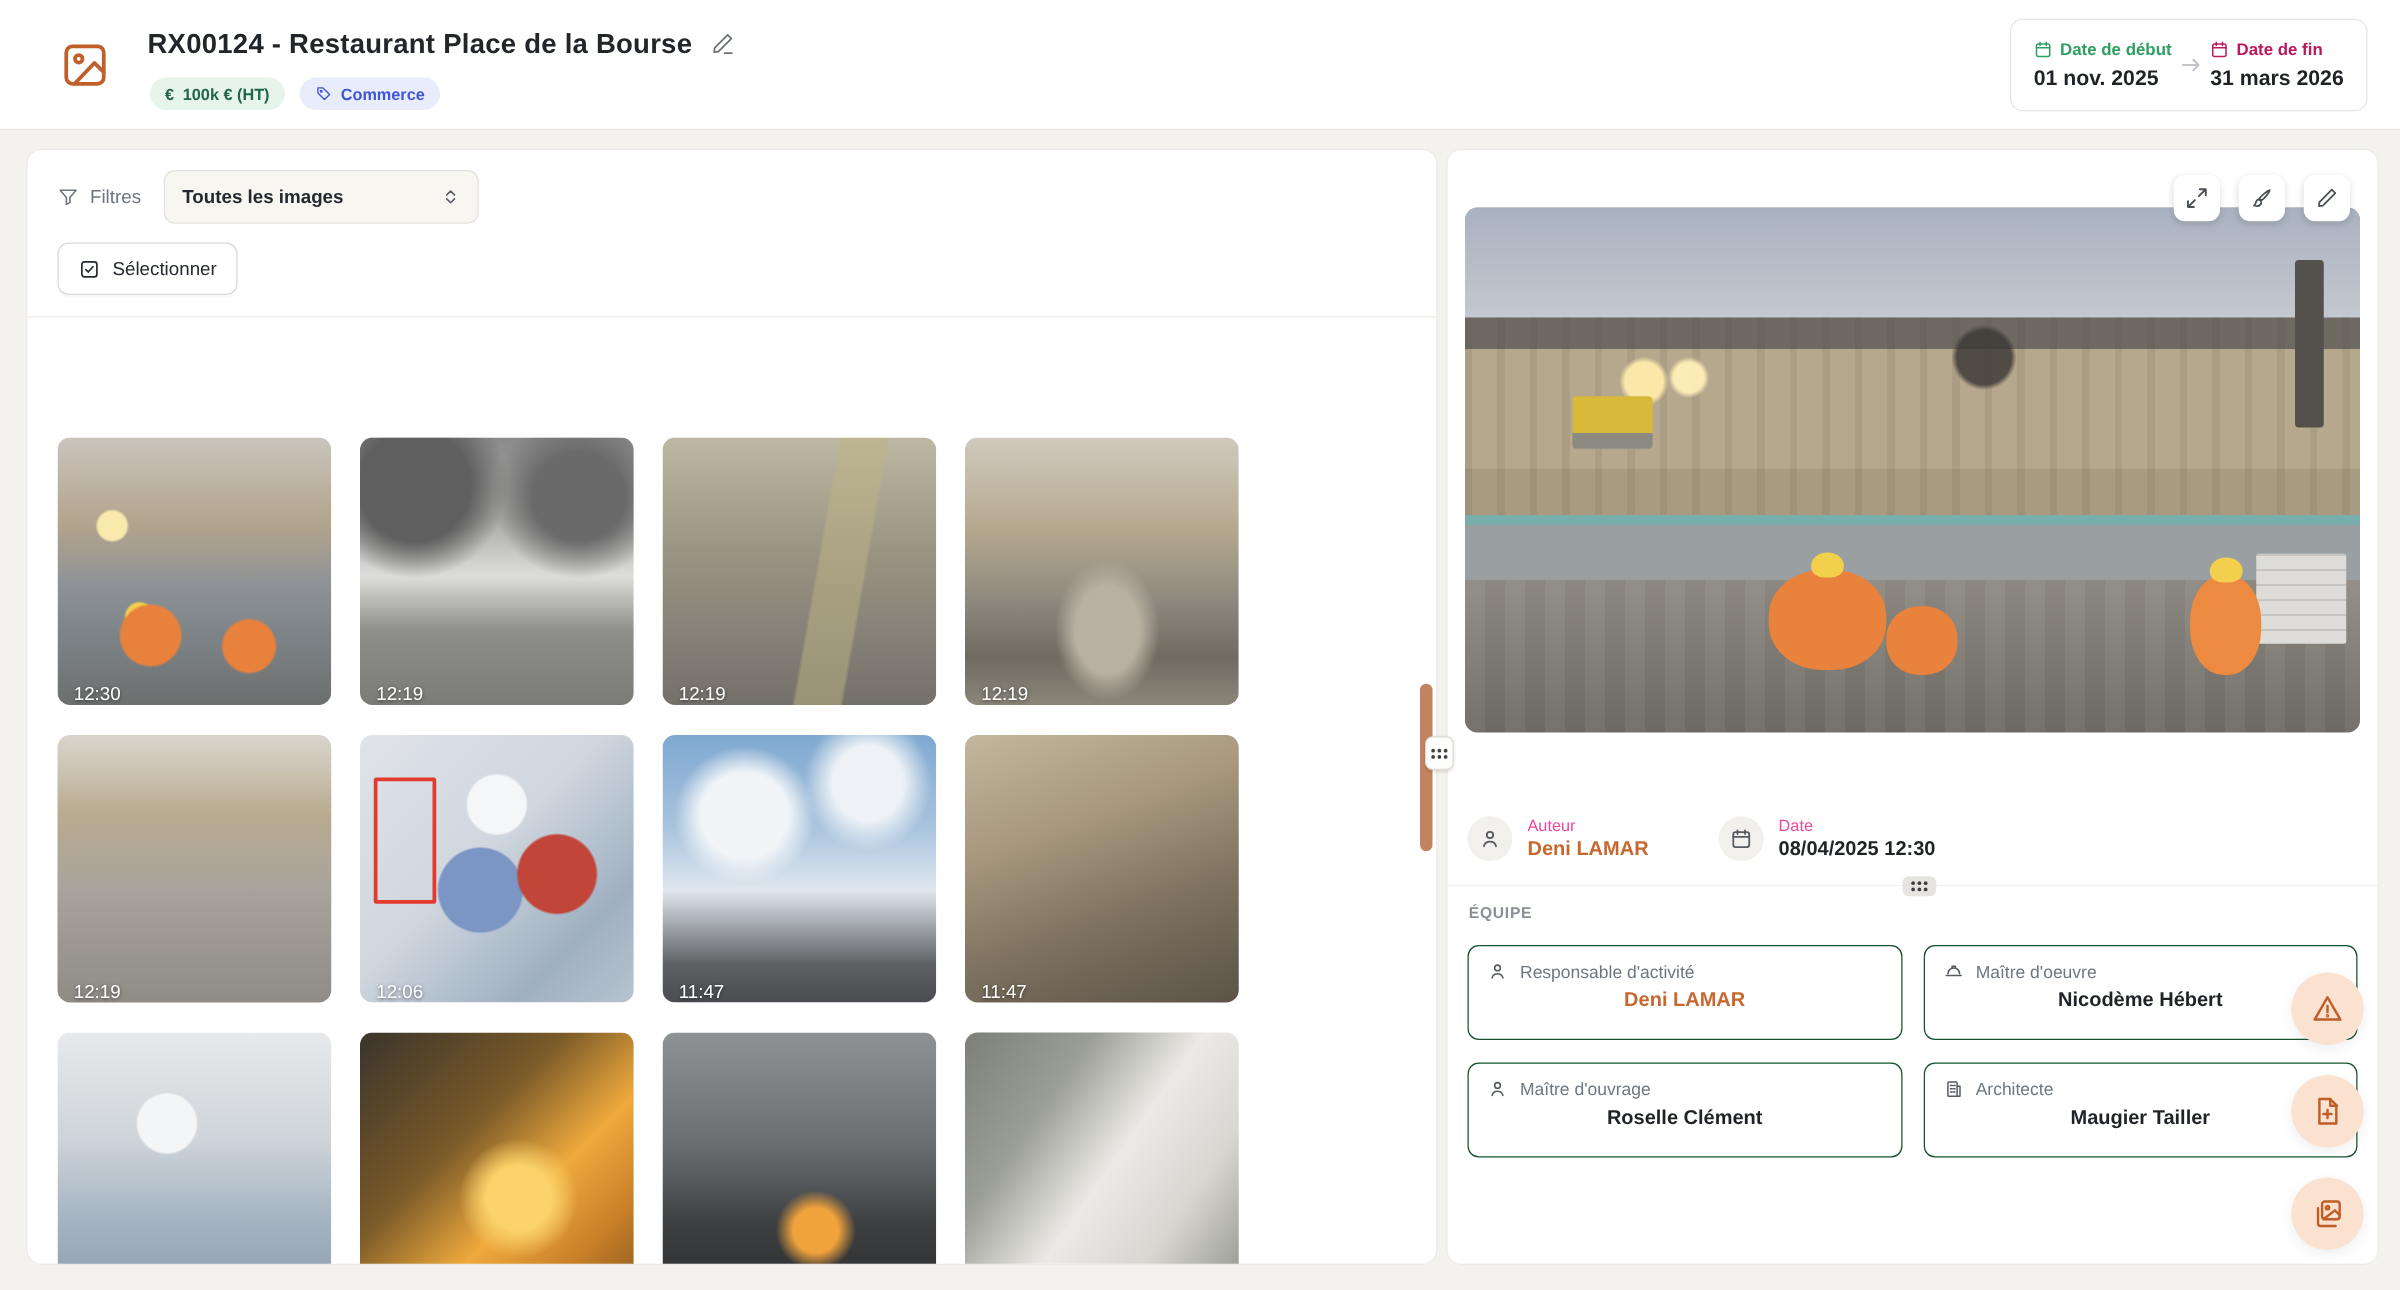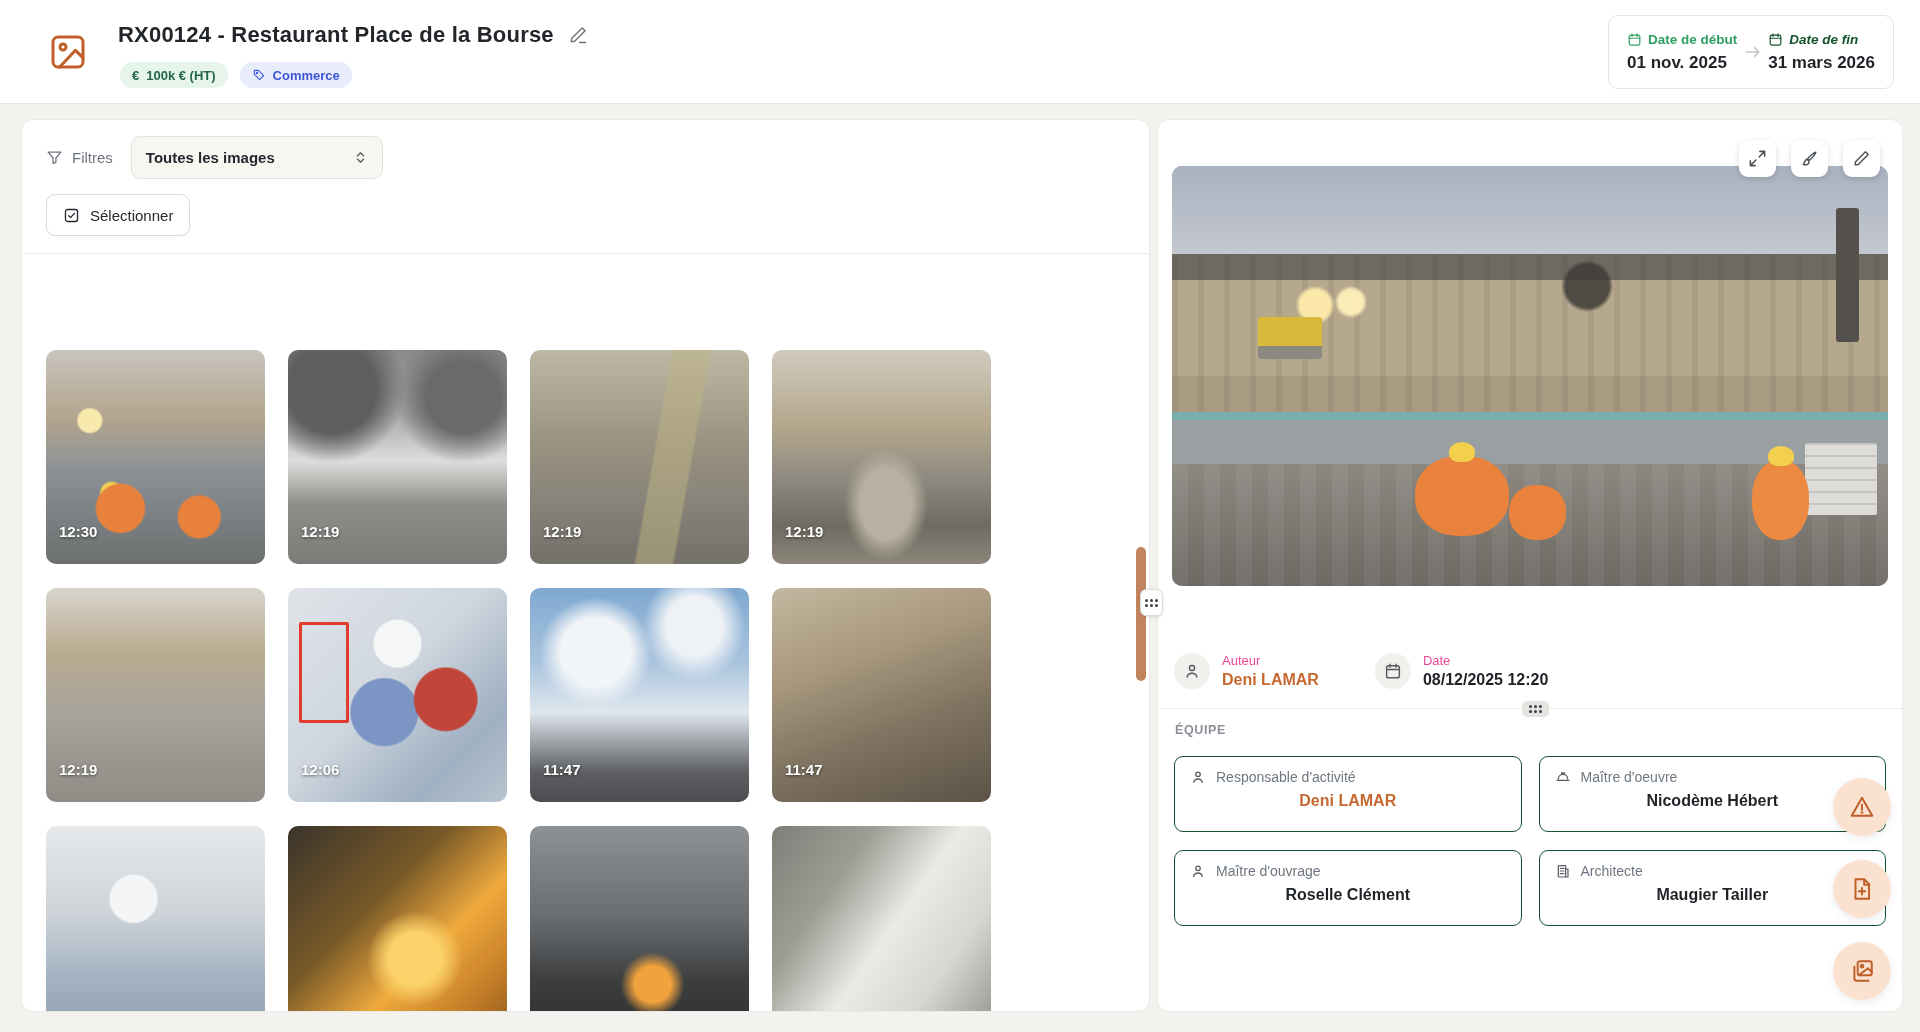--- a/index.html
+++ b/index.html
@@ -18,21 +18,21 @@
   .badge.blue  { background:#e8ecfb; color:#3f56d8; }
   .badge svg { width:14px; height:14px; }
   .euro-glyph { font-size:13px; font-weight:700; }
 
   .dates-card { position:absolute; right:26px; top:15px; width:286px; height:74px; border:1px solid #e7e5e1; border-radius:10px; background:#fff; display:flex; align-items:center; justify-content:space-between; padding:0 18px; }
   .date-col { display:flex; flex-direction:column; align-items:flex-start; gap:6px; }
   .date-col.end { align-items:flex-start; }
   .date-lab { display:flex; align-items:center; gap:6px; font-size:13.5px; font-weight:600; }
   .date-lab svg { width:15px; height:15px; }
   .date-lab.start { color:#2f9e63; }
-  .date-lab.fin { color:#14532d;font-style:italic; }
+  .date-lab.fin { color:#be185d; }
   .date-val { font-size:17px; font-weight:700; color:#1f2328; }
   .arrow-ic { color:#c2c5c9; width:20px; height:20px; flex:0 0 auto; margin:0 4px; }
 
   
   .left-panel { position:absolute; left:21px; top:119px; width:1129px; height:893px; background:#fff; border:1px solid #eceae6; border-radius:12px; overflow:hidden; }
   .toolbar { position:absolute; left:0; top:0; right:0; height:134px; border-bottom:1px solid #eeece8; }
   .filters-row { position:absolute; left:24px; top:16px; display:flex; align-items:center; gap:18px; }
   .filters-label { display:flex; align-items:center; gap:9px; color:#6e7480; font-size:15px; }
   .filters-label svg { width:17px; height:17px; }
   .dropdown { display:flex; align-items:center; justify-content:space-between; width:252px; height:43px; background:#f7f6f1; border:1px solid #e5e2db; border-radius:9px; padding:0 14px; font-size:15px; font-weight:600; color:#24292f; cursor:pointer; font-family:inherit; }
@@ -42,21 +42,21 @@
 
   .group-header { position:absolute; left:0; top:134px; right:0; height:60px; display:flex; align-items:center; padding:0 28px 0 26px; gap:11px; cursor:pointer; }
   .group-header .cal { width:18px; height:18px; color:#c77544; }
   .gdate { font-size:16px; font-weight:700; color:#22262b; }
   .count-pill { background:#f0efec; color:#57606a; font-size:13px; min-width:25px; height:22px; border-radius:11px; display:inline-flex; align-items:center; justify-content:center; padding:0 7px; }
   .group-spacer { flex:1; }
   .chev-up { width:16px; height:16px; color:#3d4248; }
 
   .grid { position:absolute; left:24px; top:230px; width:945px; display:grid; grid-template-columns:repeat(4,219px); grid-auto-rows:214px; gap:24px 23px; }
   .tile { position:relative; border-radius:10px; overflow:hidden; cursor:pointer; }
-  .tstamp { position:absolute; left:13px; bottom:24px; color:#fff; font-size:15px; font-weight:700; text-shadow:0 1px 3px rgba(0,0,0,.55); }
+  .tstamp { position:absolute; left:13px; bottom:0; color:#fff; font-size:15px; font-weight:400; text-shadow:0 1px 3px rgba(0,0,0,.55); }
   .anno { position:absolute; left:5%; top:16%; width:23%; height:47%; border:3px solid #e23b2e; border-radius:2px; }
 
   .p1  { background:radial-gradient(circle at 34% 74%, #e8813c 0 11%, transparent 12%),radial-gradient(circle at 70% 78%, #e8813c 0 9%, transparent 10%),radial-gradient(circle at 30% 67%, #f3cf4e 0 5%, transparent 6%),radial-gradient(circle at 20% 33%, #f8e9ad 0 5%, transparent 6%),linear-gradient(180deg,#c9c4bd 0%,#b3a58d 32%,#8e9297 55%,#7e8589 72%,#6d6f6e 100%); }
   .p2  { background:radial-gradient(ellipse at 20% 18%, #5f5f5f 0 18%, transparent 30%),radial-gradient(ellipse at 80% 22%, #6a6a6a 0 15%, transparent 28%),linear-gradient(180deg,#8a8a8a 0%,#a8a8a6 30%,#dddddb 52%,#8e8e8a 72%,#7b7b77 100%); }
   .p3  { background:linear-gradient(100deg, transparent 55%, rgba(190,180,130,.5) 56% 70%, transparent 71%),linear-gradient(180deg,#bdb8a3 0%,#9a9482 42%,#8a857a 68%,#74706a 100%); }
   .p4  { background:radial-gradient(ellipse at 52% 72%, #b7b1a2 0 16%, transparent 26%),linear-gradient(180deg,#d0cabe 0%,#b4a78d 35%,#8f8a80 60%,#6f6b60 82%,#8b857a 100%); }
   .p5  { background:linear-gradient(180deg,#d9d5cd 0%,#b9ab90 30%,#a9a49c 56%,#8f8c86 100%); }
   .p6  { background:radial-gradient(circle at 72% 52%, #c24539 0 16%, transparent 17%),radial-gradient(circle at 44% 58%, #7b95c4 0 19%, transparent 20%),radial-gradient(circle at 50% 26%, #f4f6f8 0 12%, transparent 13%),linear-gradient(135deg,#e0e4e9 0%,#cfd6de 45%,#9fb0c2 78%,#b7c3cf 100%); }
   .p7  { background:radial-gradient(ellipse at 30% 30%, #f2f5f8 0 16%, transparent 26%),radial-gradient(ellipse at 75% 18%, #eef2f6 0 12%, transparent 22%),linear-gradient(180deg,#7fa8d0 0%,#a9c4de 35%,#dfe7ee 58%,#5d5f62 86%,#4a4c4f 100%); }
   .p8  { background:linear-gradient(160deg,#c4b79f 0%,#a6977d 35%,#7e7260 65%,#5c5346 100%); }
@@ -314,21 +314,21 @@
       </div>
       <div class="meta">
         <span class="meta-ic">
           <svg viewBox="0 0 24 24" fill="none" stroke="currentColor" stroke-width="1.9" stroke-linecap="round">
               <rect x="3.5" y="5" width="17" height="16" rx="2.5"></rect>
               <path d="M8 3v4M16 3v4M3.5 10h17"></path>
             </svg>
         </span>
         <div>
           <div class="m-label">Date</div>
-          <div class="m-value">08/12/2025 12:20</div>
+          <div class="m-value">08/04/2025 12:30</div>
         </div>
       </div>
     </div>
 
     <div class="divider-h">
       <span class="h-grip">
         <span class="dots6">
             <i></i>
             <i></i>
             <i></i>

